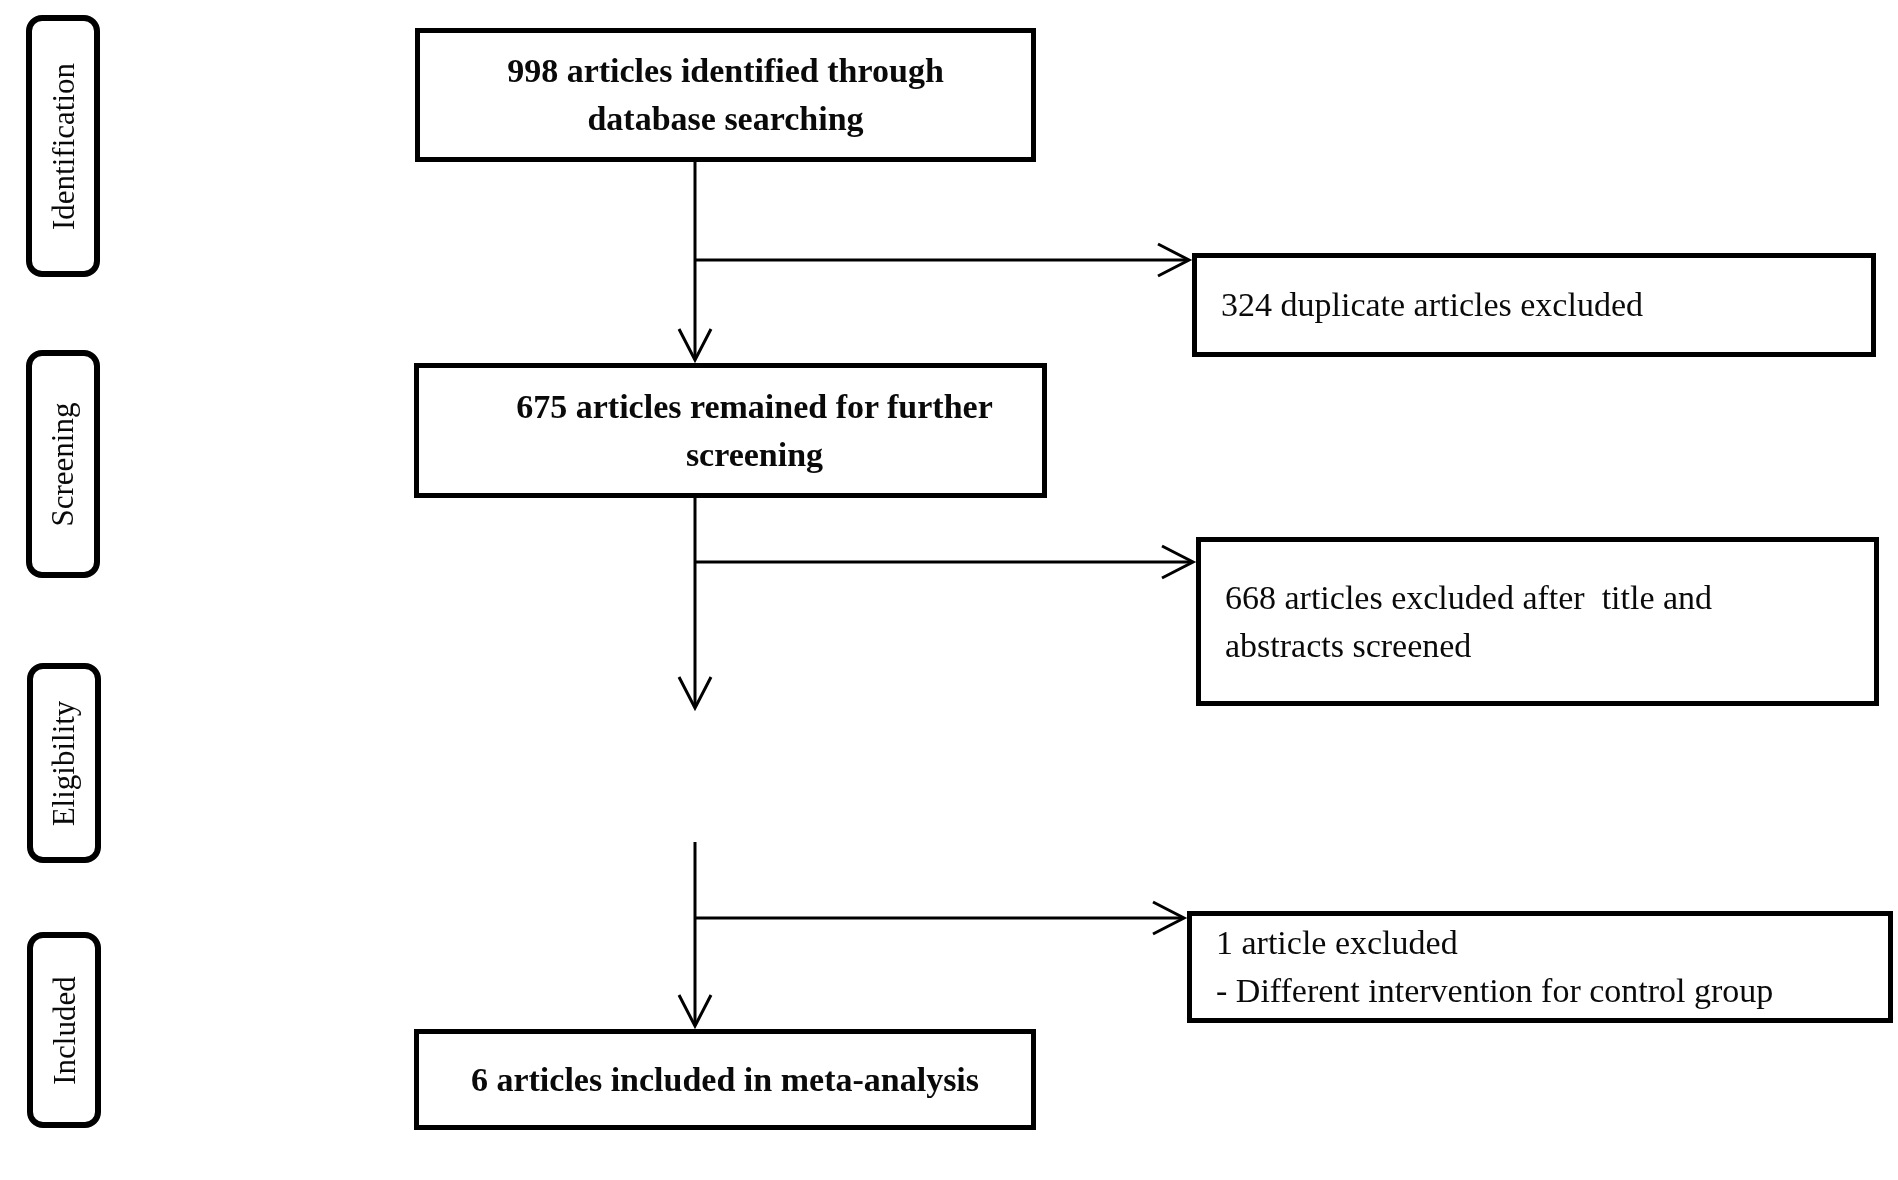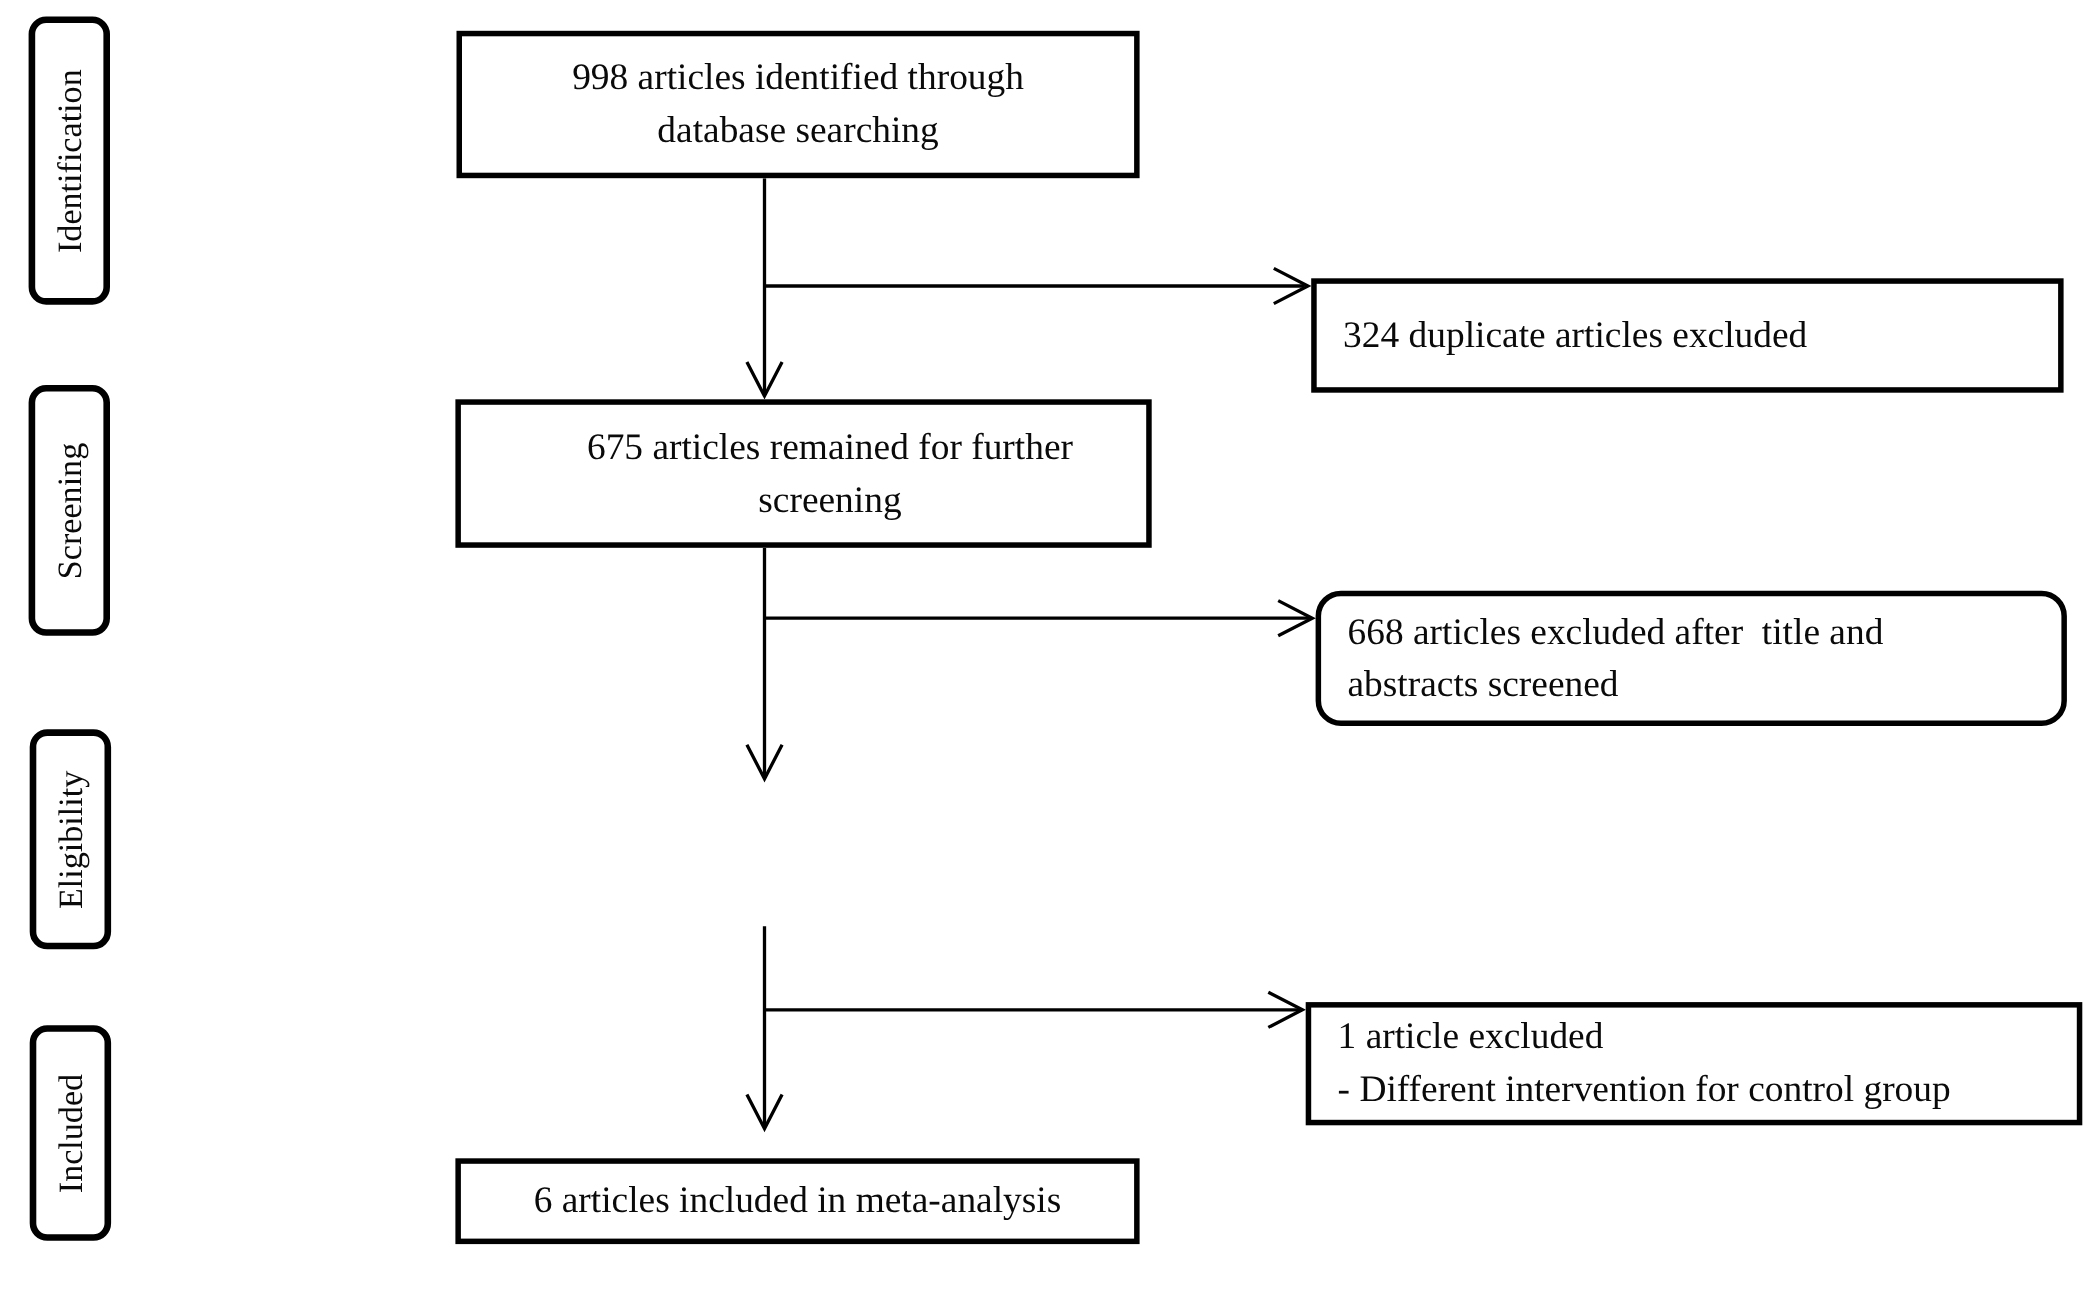--- a/index.html
+++ b/index.html
@@ -25,44 +25,45 @@
     white-space:nowrap;
     font-size:31px;line-height:1;
   }
   .fbox{
     position:absolute;box-sizing:border-box;
     border:5px solid #000;background:#fff;
     display:flex;align-items:center;justify-content:center;
     text-align:center;
     font-size:34px;line-height:1.4;
     white-space:pre-line;
+    font-weight:bold;
   }
   .ebox{
     position:absolute;box-sizing:border-box;
     border:5px solid #000;background:#fff;
     display:flex;align-items:center;
     text-align:left;
     font-size:34px;line-height:1.4;
     white-space:pre-wrap;
     padding:0 12px 0 24px;
     margin-top:43px;
   }
   
   .sl1{left:26px;top:15px;width:74px;height:262px;}
   .sl2{left:26px;top:350px;width:74px;height:228px;}
   .sl3{left:27px;top:663px;width:74px;height:200px;}
   .sl4{left:27px;top:932px;width:74px;height:196px;}
   
   .fb1{left:415px;top:28px;width:621px;height:134px;}
   .fb2{left:414px;top:363px;width:633px;height:135px;padding-left:48px;}
   .fb3{left:414px;top:711px;width:618px;height:131px;}
-  .fb4{left:414px;top:1029px;width:622px;height:78px;margin-top:24px;}
+  .fb4{left:414px;top:1029px;width:622px;height:101px;}
   
   .eb1{left:1192px;top:210px;width:684px;height:104px;}
-  .eb2{left:1196px;top:494px;width:683px;height:123px;border-radius:23px;}
+  .eb2{left:1196px;top:494px;width:683px;height:169px;}
   .eb3{left:1187px;top:868px;width:706px;height:112px;}
 </style>
 </head>
 <body>
 
 <div class="canvas">
 
   <svg class="connectors" viewBox="0 0 1898 1180">
 
     <g>

